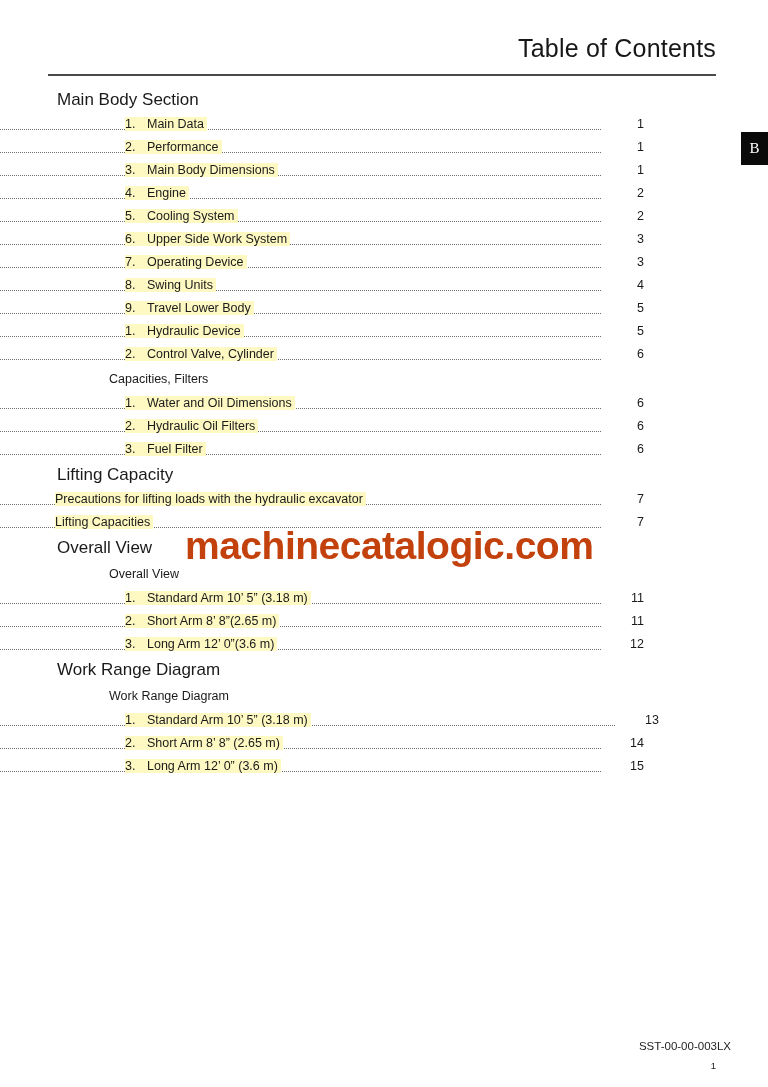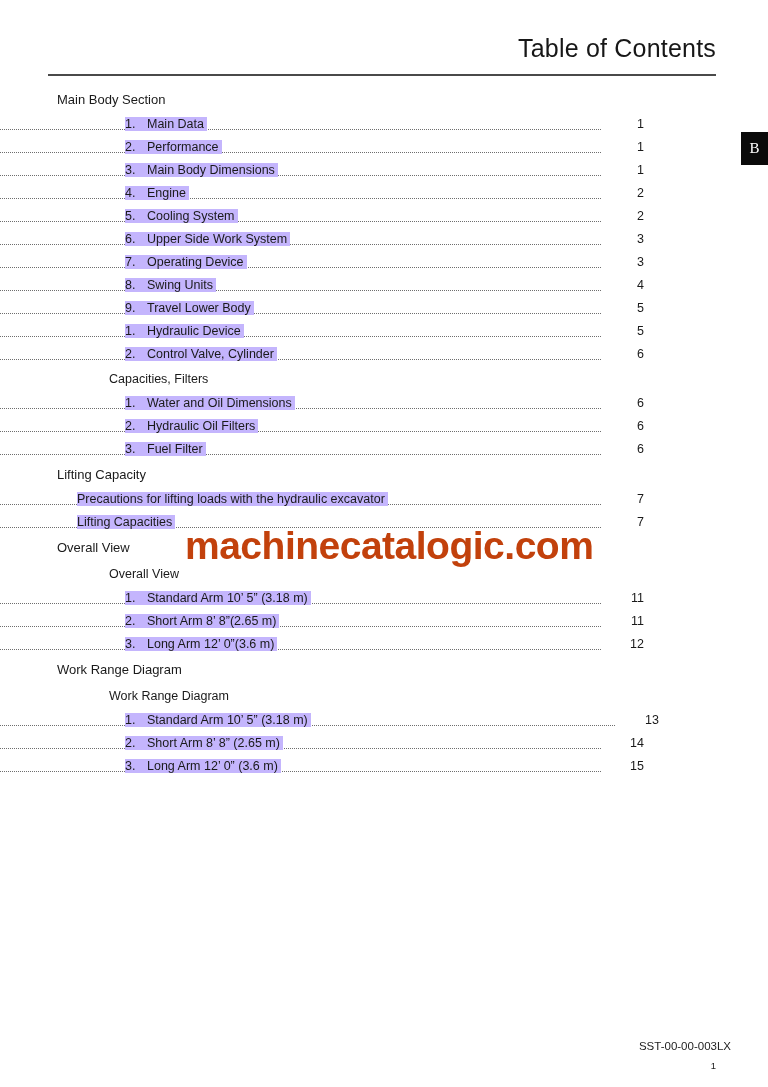--- a/index.html
+++ b/index.html
@@ -66,57 +66,57 @@
   .toc-row {
     position: relative;
     height: 23px;
     line-height: 23px;
     white-space: nowrap;
   }
 
   
   .lvl0 {
     padding-left: 57px;
-    font-size: 13px;
+    font-size: 17px;
     height: 27px;
     line-height: 27px;
   }
   .lvl1 {
     padding-left: 109px;
     font-size: 12.5px;
     height: 26px;
     line-height: 26px;
   }
 
   
   .entry {
     font-size: 12.5px;
   }
   .entry.depth-num  { padding-left: 125px; }
-  .entry.depth-plain{ padding-left: 77px; }
+  .entry.depth-plain{ padding-left: 55px; }
 
   .num {
     display: inline-block;
     width: 22px;
     text-align: left;
   }
   .label { }
 
   .leader {
     position: absolute;
     left: 0;
     right: 0;
     bottom: 6px;
     border-bottom: 1.5px dotted #6e6e6e;
     z-index: 0;
   }
   .entry .text-wrap {
     position: relative;
     z-index: 1;
-    background: #c4b5fd;
+    background: #fef9c3;
     padding-right: 3px;
   }
   .pageno {
     position: absolute;
     top: 0;
     width: 40px;
     text-align: right;
     z-index: 1;
     background: #ffffff;
     padding-left: 3px;

